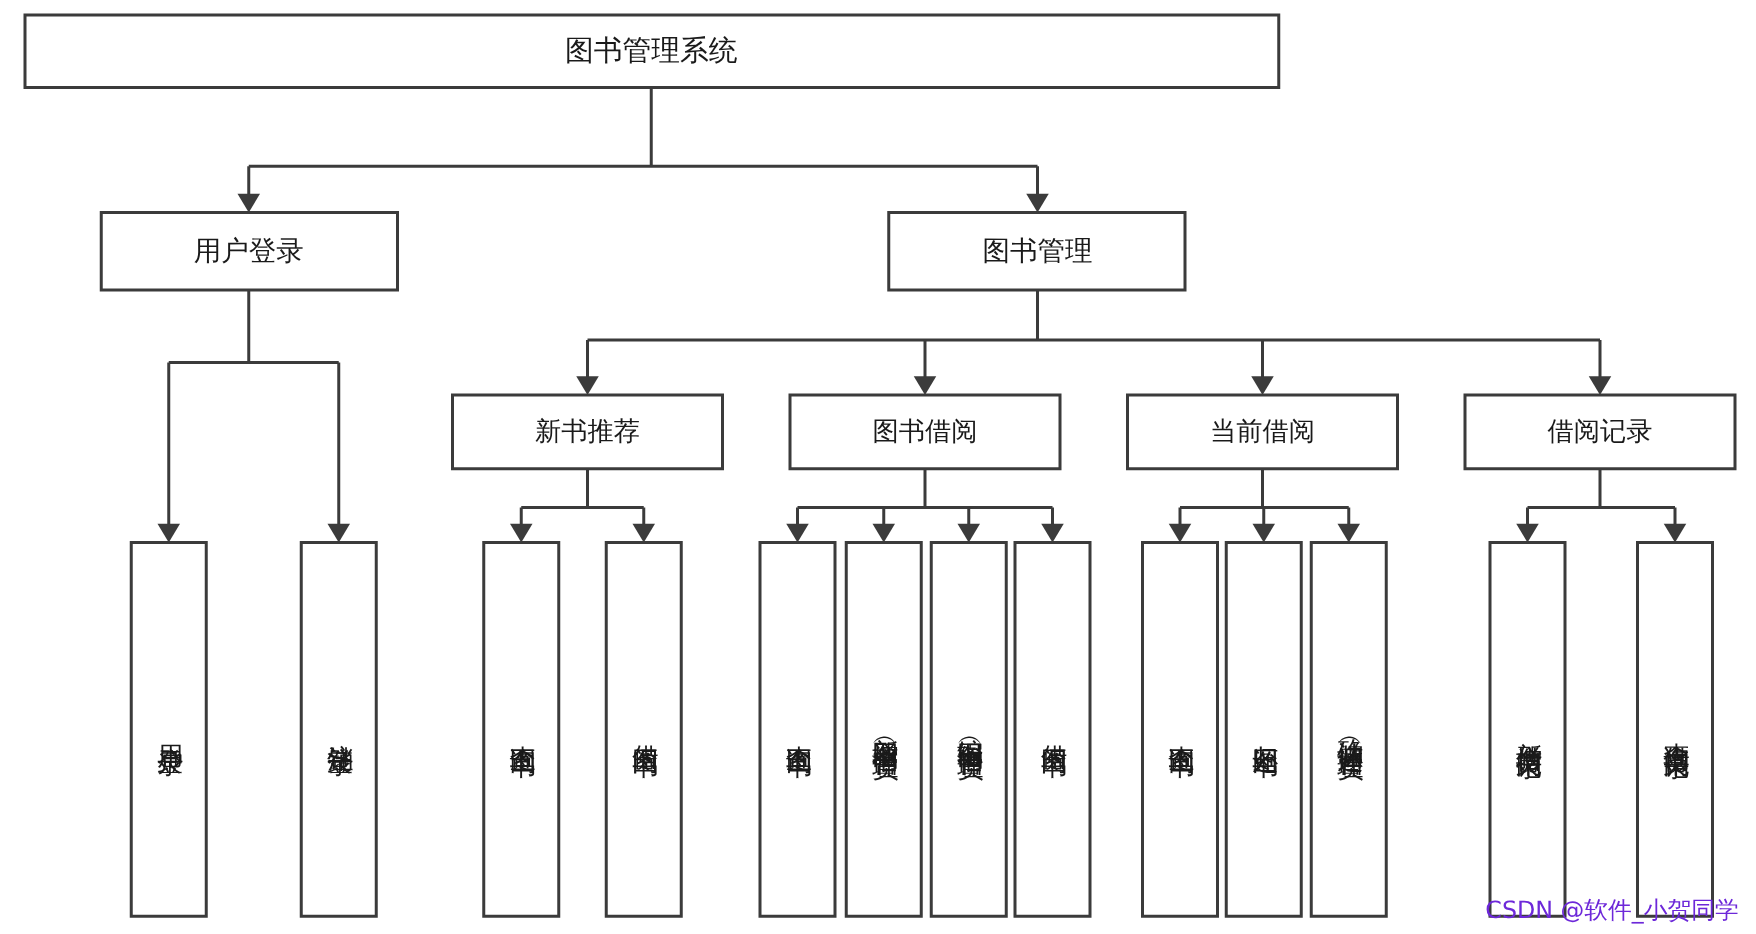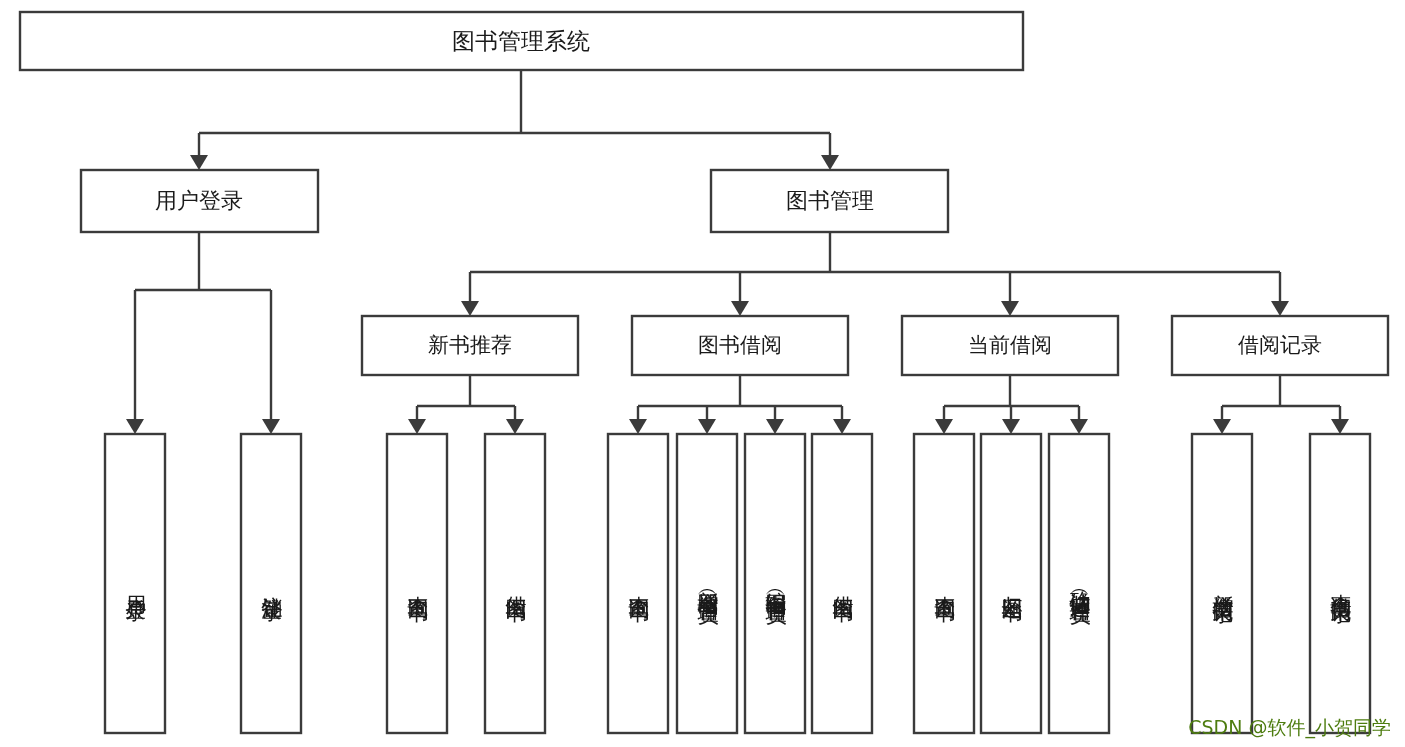--- a/index.html
+++ b/index.html
@@ -52,21 +52,21 @@
   .arrow-head {
     fill: #3b3b3b;
     stroke: none;
   }
   .watermark {
     position: absolute;
     right: 14px;
     bottom: 6px;
     font-family: "DejaVu Sans", "Liberation Sans", sans-serif;
     font-size: 19px;
-    color: #4d7c0f;
+    color: #6d28d9;
     white-space: nowrap;
     user-select: none;
   }
 </style>
 </head>
 <body>
 
 <div id="diagram-root">
   <svg width="1405" height="747" viewBox="0 0 1405 747" xmlns="http://www.w3.org/2000/svg">
 

